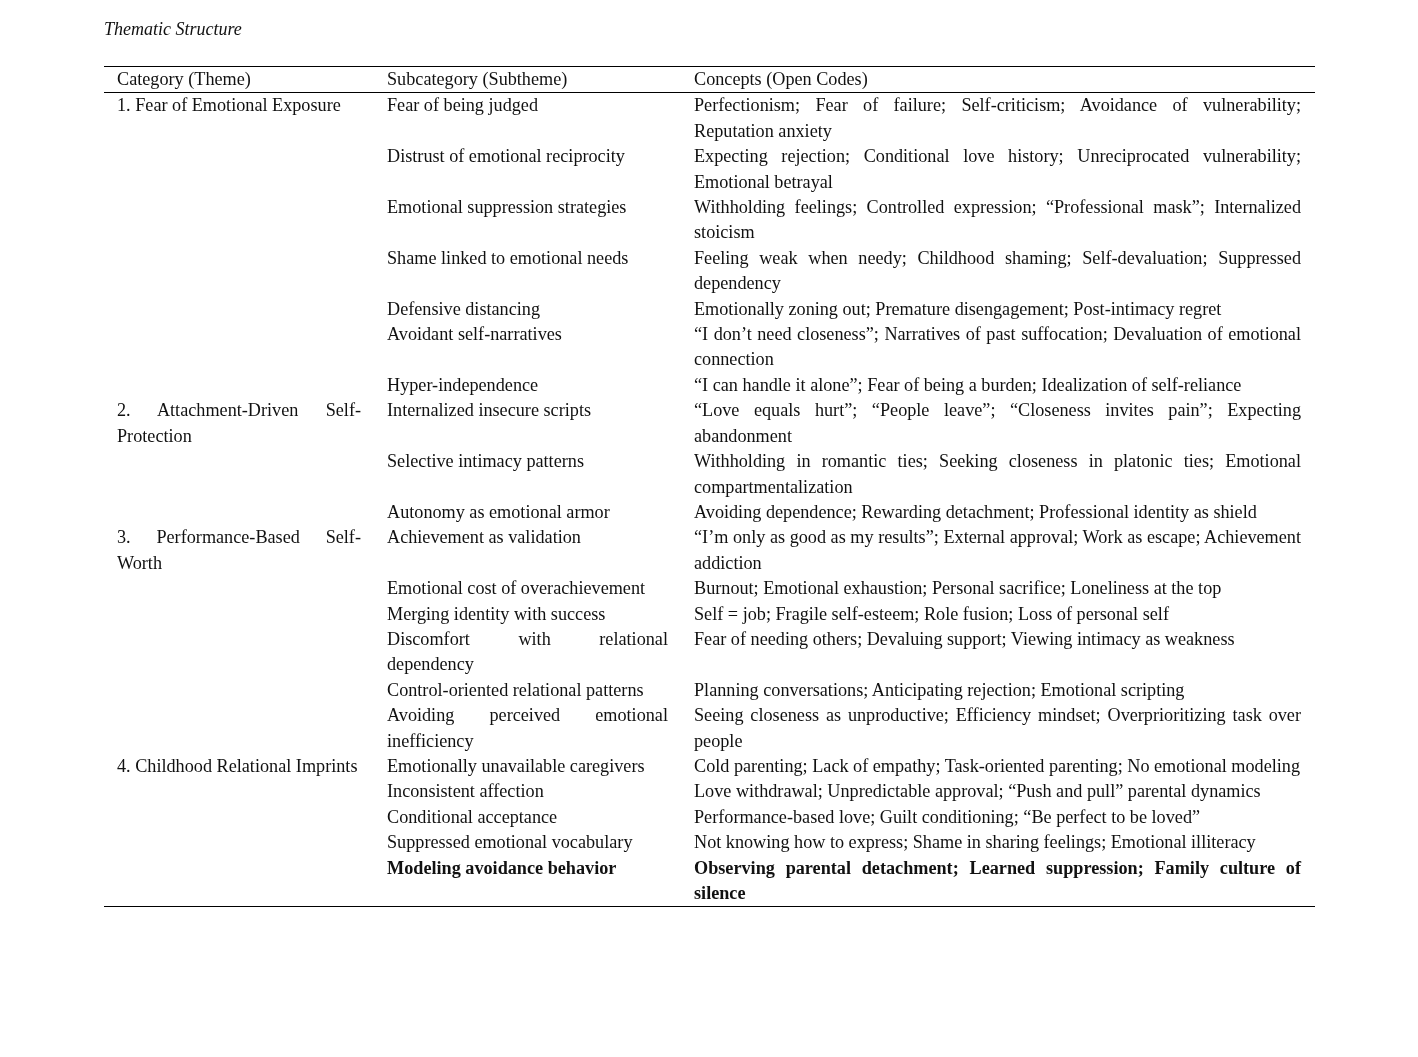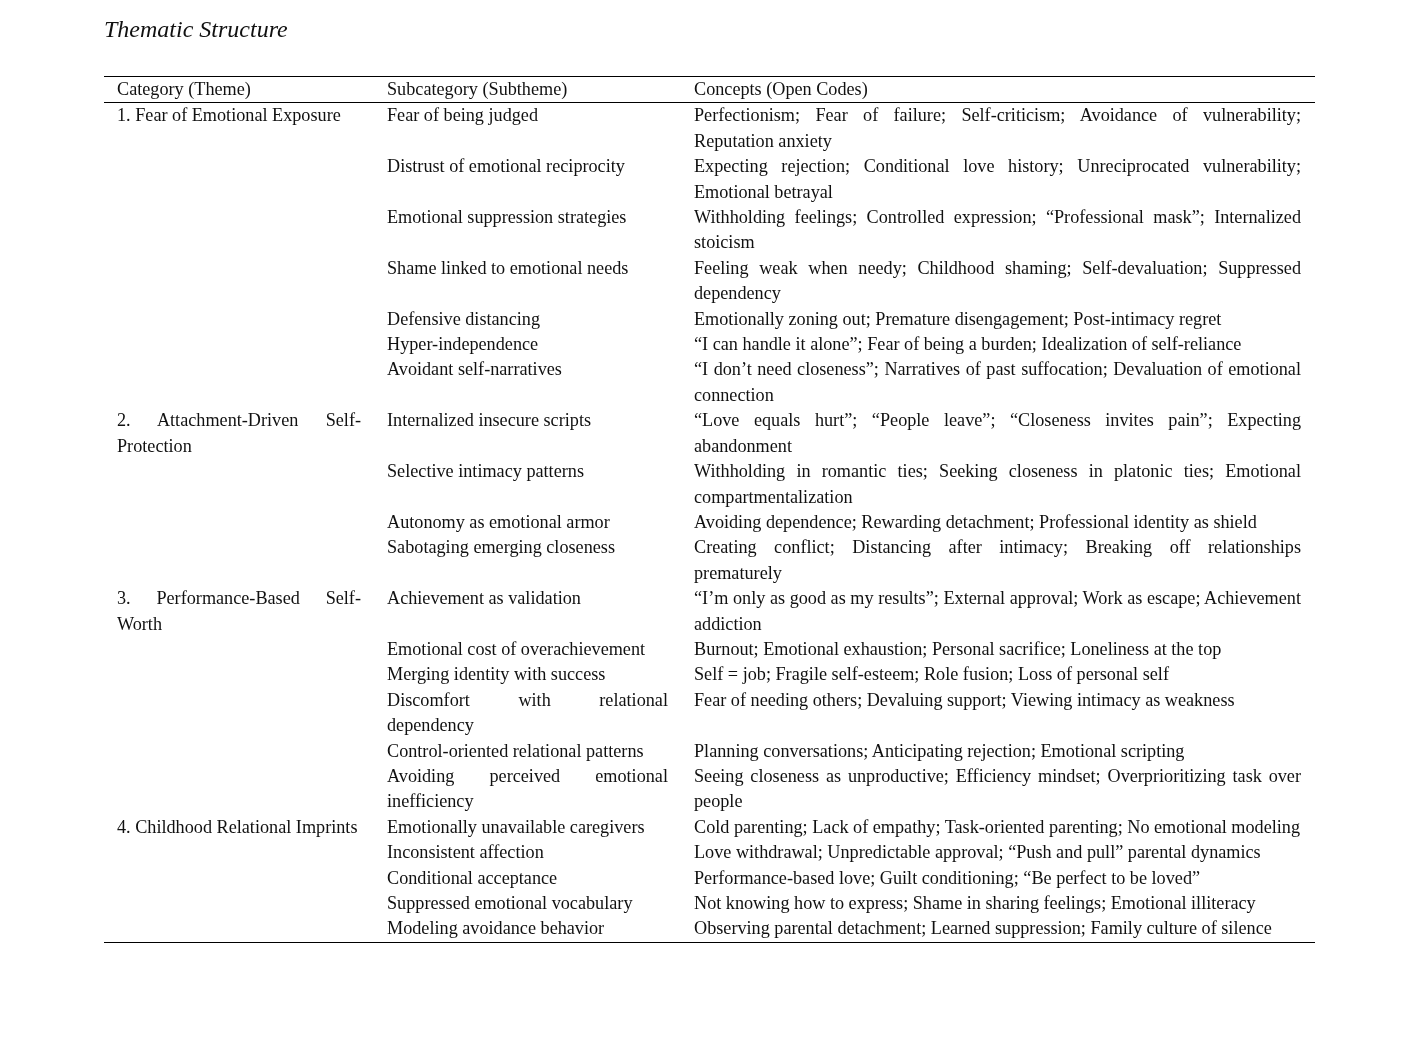--- a/index.html
+++ b/index.html
@@ -13,47 +13,48 @@
       position: relative;
       font-family: "Liberation Serif", "DejaVu Serif", serif;
       color: #111111;
       overflow: hidden;
     }
     .title {
       position: absolute;
       left: 104px;
       top: 16px;
       font-style: italic;
-      font-size: 24px;
+      font-size: 18px;
       line-height: 26px;
     }
     .table-wrap {
       position: absolute;
       left: 104px;
-      top: 76px;
+      top: 66px;
       width: 1211px;
     }
     table {
       border-collapse: collapse;
       width: 1211px;
       table-layout: fixed;
       font-size: 18.2px;
       line-height: 25.4px;
     }
     thead tr th {
       font-weight: normal;
       text-align: left;
       border-top: 1.3px solid #000;
       border-bottom: 1.3px solid #000;
       padding: 0;
       height: 25.4px;
       vertical-align: top;
     }
     tbody tr:last-child td {
       border-bottom: 1.3px solid #000;
+      font-weight: bold;
     }
     td {
       padding: 0;
       vertical-align: top;
     }
     col.c-pad-l { width: 13px; }
     col.c-cat { width: 244px; }
     col.c-gap1 { width: 26px; }
     col.c-sub { width: 281px; }
     col.c-gap2 { width: 26px; }
@@ -140,36 +141,36 @@
           <td></td>
           <td class="just">Defensive distancing</td>
           <td></td>
           <td class="just"><span style="display: inline;">Emotionally zoning out; Premature disengagement; </span><span class="spell" style="display: inline;">Post-intimacy</span><span style="display: inline;"> regret</span></td>
           <td></td>
         </tr>
         <tr>
           <td></td>
           <td class="just"></td>
           <td></td>
+          <td class="just">Avoidant self-narratives</td>
+          <td></td>
+          <td class="just">“I don’t need closeness”; Narratives of past suffocation; Devaluation of emotional connection</td>
+          <td></td>
+        </tr>
+        <tr>
+          <td></td>
+          <td class="just"></td>
+          <td></td>
           <td class="just">Hyper-independence</td>
           <td></td>
           <td class="just">“I can handle it alone”; Fear of being a burden; Idealization of self-reliance</td>
           <td></td>
         </tr>
         <tr>
           <td></td>
-          <td class="just"></td>
-          <td></td>
-          <td class="just">Avoidant self-narratives</td>
-          <td></td>
-          <td class="just">“I don’t need closeness”; Narratives of past suffocation; Devaluation of emotional connection</td>
-          <td></td>
-        </tr>
-        <tr>
-          <td></td>
           <td class="just">2. Attachment-Driven Self-Protection</td>
           <td></td>
           <td class="just">Internalized insecure scripts</td>
           <td></td>
           <td class="just">“Love equals hurt”; “People leave”; “Closeness invites pain”; Expecting abandonment</td>
           <td></td>
         </tr>
         <tr>
           <td></td>
           <td class="just"></td>
@@ -179,29 +180,20 @@
           <td class="just">Withholding in romantic ties; Seeking closeness in platonic ties; Emotional compartmentalization</td>
           <td></td>
         </tr>
         <tr>
           <td></td>
           <td class="just"></td>
           <td></td>
           <td class="just">Autonomy as emotional armor</td>
           <td></td>
           <td class="just">Avoiding dependence; Rewarding detachment; Professional identity as shield</td>
-          <td></td>
-        </tr>
-        <tr>
-          <td></td>
-          <td class="just"></td>
-          <td></td>
-          <td class="just">Sabotaging emerging closeness</td>
-          <td></td>
-          <td class="just">Creating conflict; Distancing after intimacy; Breaking off relationships prematurely</td>
           <td></td>
         </tr>
         <tr>
           <td></td>
           <td class="just">3. Performance-Based Self-Worth</td>
           <td></td>
           <td class="just">Achievement as validation</td>
           <td></td>
           <td class="just">“I’m only as good as my results”; External approval; Work as escape; Achievement addiction</td>
           <td></td>

